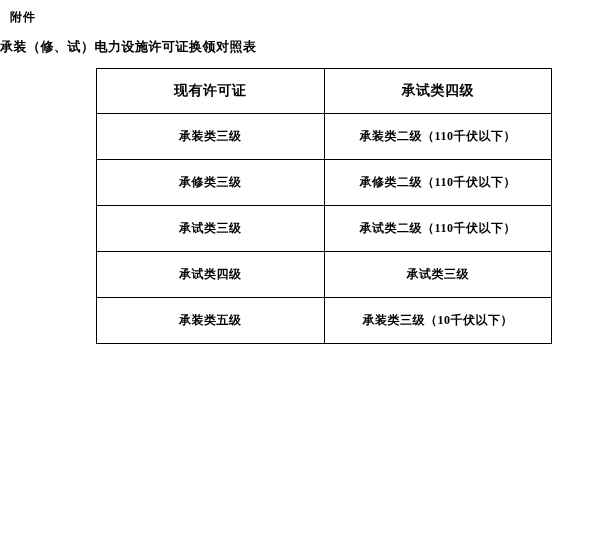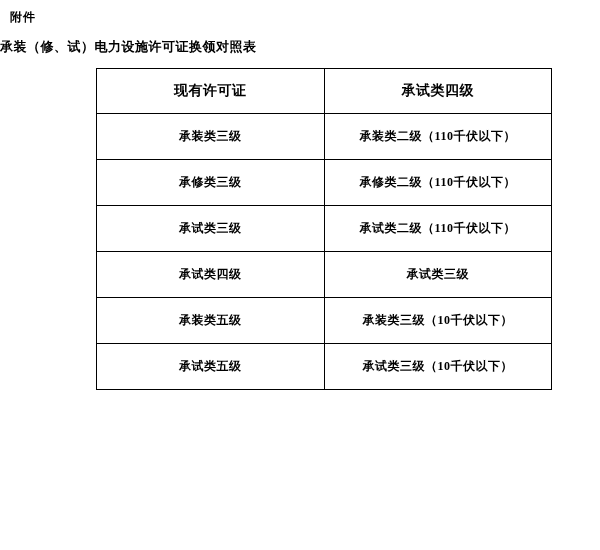--- a/index.html
+++ b/index.html
@@ -100,19 +100,15 @@
         <td>承试类二级（110千伏以下）</td>
       </tr>
       <tr>
         <td>承试类四级</td>
         <td>承试类三级</td>
       </tr>
       <tr>
         <td>承装类五级</td>
         <td>承装类三级（10千伏以下）</td>
       </tr>
-      <tr>
-        <td>承试类五级</td>
-        <td>承试类三级（10千伏以下）</td>
-      </tr>
     </tbody>
   </table>
 </div>
 
 </body></html>

